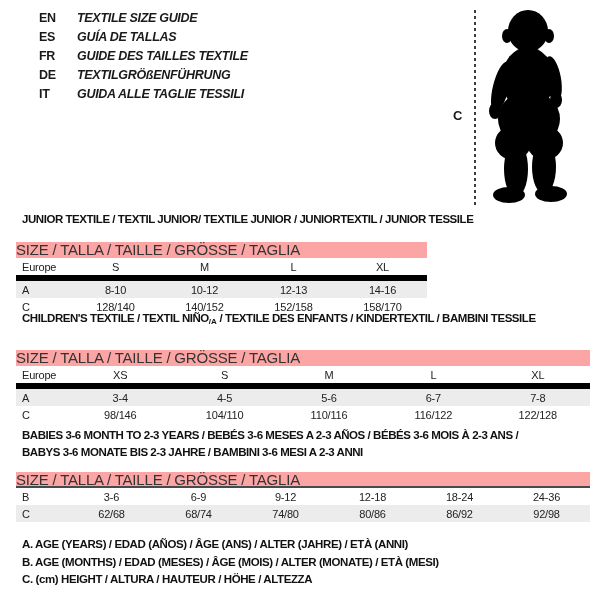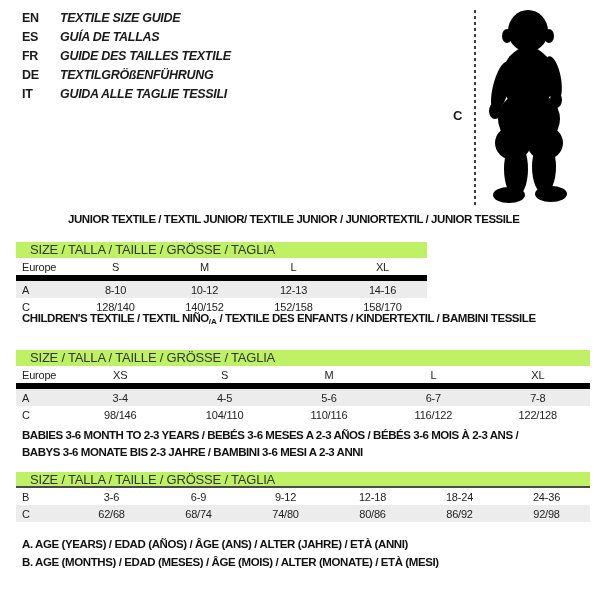--- a/index.html
+++ b/index.html
@@ -3,52 +3,52 @@
 <meta charset="utf-8">
 <style>
   html, body { margin:0; padding:0; background:#ffffff; }
   .page {
     position:relative; width:600px; height:600px; background:#ffffff;
     font-family:"Liberation Sans", sans-serif; color:#1a1a1a; overflow:hidden;
   }
 
   
   .lang-block { position:absolute; left:22px; top:8px; }
-  .lang-row { display:flex; height:19px; align-items:center; }
+  .lang-row { display:flex; height:19px; align-items:center;margin-left:17px; }
   .lang-code { width:38px; font-weight:bold; font-size:12.5px; letter-spacing:-0.3px; }
   .lang-title { font-weight:bold; font-size:12.5px; letter-spacing:-0.3px; white-space:nowrap;font-style:italic; }
 
   
   .figure-area { position:absolute; left:448px; top:5px; width:148px; height:204px; }
   .dash-line {
     position:absolute; left:26px; top:5px; width:2px; height:197px;
     background:repeating-linear-gradient(to bottom,#3c3c3c 0 3px, transparent 3px 6px);
   }
   .c-label { position:absolute; left:5px; top:103px; font-weight:bold; font-size:13px; }
   .baby-svg { position:absolute; left:35px; top:2px; width:95px; height:198px; }
 
   
   .table-title {
     position:absolute; left:22px; font-weight:bold; font-size:11.5px;
     letter-spacing:-0.45px; white-space:nowrap; color:#111;
   }
-  #title-junior { top:213px;margin-left:46px; }
+  #title-junior { top:213px; }
   #title-children { top:312px; }
   #title-babies { top:427px; line-height:17px; }
   .subA { font-size:8px; vertical-align:-2px; letter-spacing:0; }
 
   
   .table-block { position:absolute; left:16px; }
   #block-junior { top:242px; width:411px; }
   #block-children { top:350px; width:574px; }
   #block-babies { top:472px; width:574px; }
 
   .size-bar {
-    height:16px; line-height:16px; background:#bef264; color:#333333;
-    font-size:13px; letter-spacing:-0.2px; padding-left:14px; box-sizing:border-box;
+    height:16px; line-height:16px; background:#fca5a5; color:#333333;
+    font-size:15px; letter-spacing:-0.2px; padding-left:0; box-sizing:border-box;
     white-space:nowrap;
   }
   .size-bar.underlined { border-bottom:2px solid #4a4a4a; }
 
   table.size-table { width:100%; border-collapse:collapse; table-layout:fixed; }
   table.size-table td {
     height:17px; padding:0; font-size:11px; letter-spacing:-0.2px;
     text-align:center; color:#222222; white-space:nowrap;
   }
   table.size-table td.lbl { text-align:left; padding-left:6px; }
@@ -228,15 +228,16 @@
         <td>86/92</td>
         <td>92/98</td>
       </tr>
     </tbody>
       </table>
   </div>
 
   <div class="legend">
     <div>A. AGE (YEARS) / EDAD (AÑOS) / ÂGE (ANS) / ALTER (JAHRE) / ETÀ (ANNI)</div>
     <div>B. AGE (MONTHS) / EDAD (MESES) / ÂGE (MOIS) / ALTER (MONATE) / ETÀ (MESI)</div>
+    <div>C. (cm) HEIGHT / ALTURA / HAUTEUR / HÖHE / ALTEZZA</div>
   </div>
 
 </div>
 
 </body></html>

